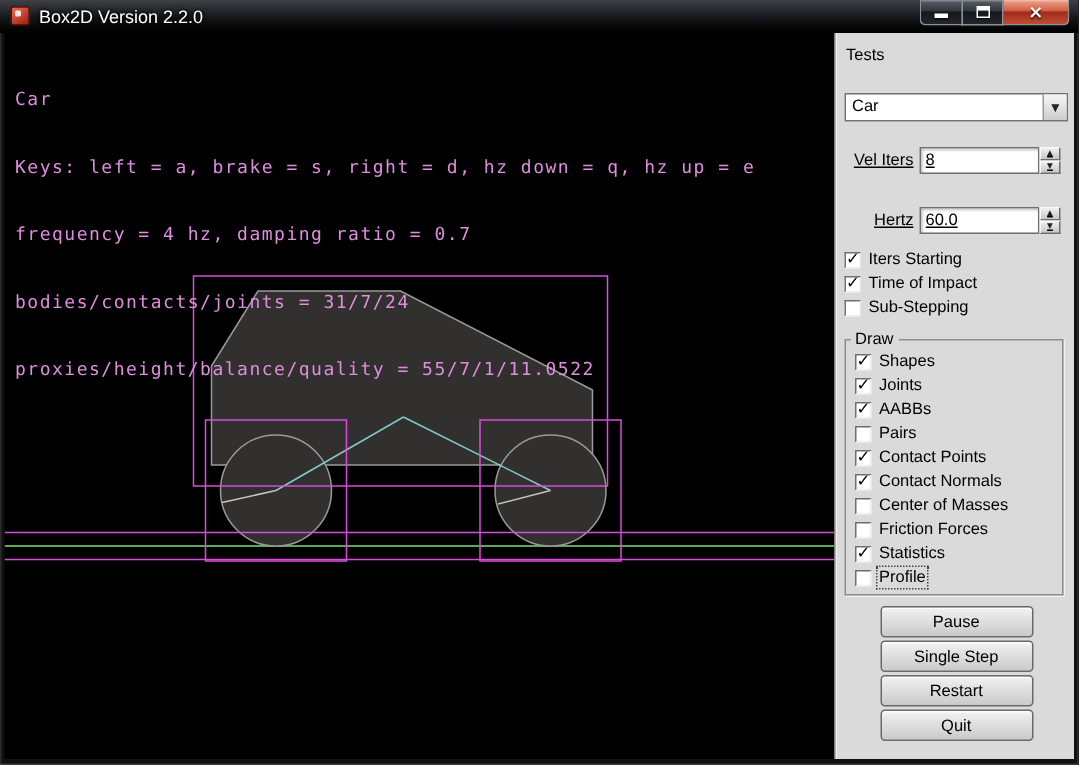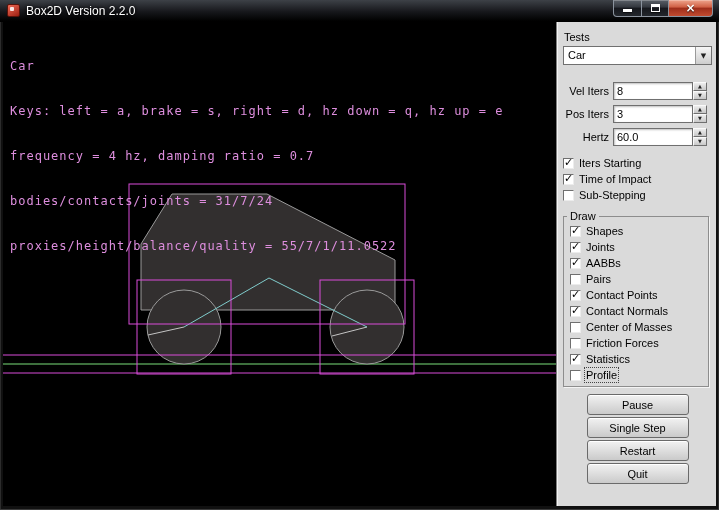--- a/index.html
+++ b/index.html
@@ -50,30 +50,30 @@
     font-family:"DejaVu Sans Mono", monospace; font-size:12px;
     letter-spacing:1px; line-height:15px; white-space:pre;
   }
   .scene-svg { position:absolute; left:0; top:0; }
   
   .panel {
     width:160px; height:484px; background:#dadada; flex:none;
     border-left:1px solid #7f7f7f; box-shadow: inset 1px 0 0 #f2f2f2;
     padding:9px 4px 0 6px; font-size:11px; color:#000; overflow:hidden;
   }
-  .tests-label { margin:0 0 3px 1px; }
+  .tests-label { margin:0 0 19px 1px; }
   .combo { display:flex; width:149px; height:19px; border:1px solid #707070; background:#fff; }
   .combo-value { flex:1; padding:2px 4px 0 4px; font-size:11px; overflow:hidden; }
   .combo-btn {
     width:16px; border-left:1px solid #9a9a9a; flex:none;
     background:linear-gradient(#f6f6f6,#cdcdcd);
     display:flex; align-items:center; justify-content:center;
     font-family:"DejaVu Sans",sans-serif; font-size:7px; color:#222;
   }
-  .spin-rows { margin-top:17px; display:flex; flex-direction:column; gap:5px; }
+  .spin-rows { margin-top:17px; display:flex; flex-direction:column; gap:22px;text-decoration:underline; }
   .spin-row { display:flex; align-items:center; height:18px; }
   .spin-label { width:46px; text-align:right; margin-right:4px; flex:none; }
   .spin-input {
     width:80px; height:18px; flex:none;
     border:1px solid #6f6f6f; background:#fff;
     box-shadow: inset 1px 1px 2px rgba(0,0,0,.25);
     font-family:"Liberation Sans",sans-serif; font-size:11px; padding:0 3px;
   }
   .spin-btns { width:14px; height:18px; display:flex; flex-direction:column; flex:none; }
   .spin-arrow {
@@ -172,28 +172,20 @@
       <div class="spin-rows">
         <div class="spin-row">
           <span class="spin-label">Vel Iters</span>
           <input class="spin-input" value="8" style="">
           <div class="spin-btns">
             <div class="spin-arrow">▲</div>
             <div class="spin-arrow">▼</div>
           </div>
         </div>
         <div class="spin-row">
-          <span class="spin-label">Pos Iters</span>
-          <input class="spin-input" value="3" style="">
-          <div class="spin-btns">
-            <div class="spin-arrow">▲</div>
-            <div class="spin-arrow">▼</div>
-          </div>
-        </div>
-        <div class="spin-row">
           <span class="spin-label">Hertz</span>
           <input class="spin-input" value="60.0" style="">
           <div class="spin-btns">
             <div class="spin-arrow">▲</div>
             <div class="spin-arrow">▼</div>
           </div>
         </div>
       </div>
 
       <div class="checks">

